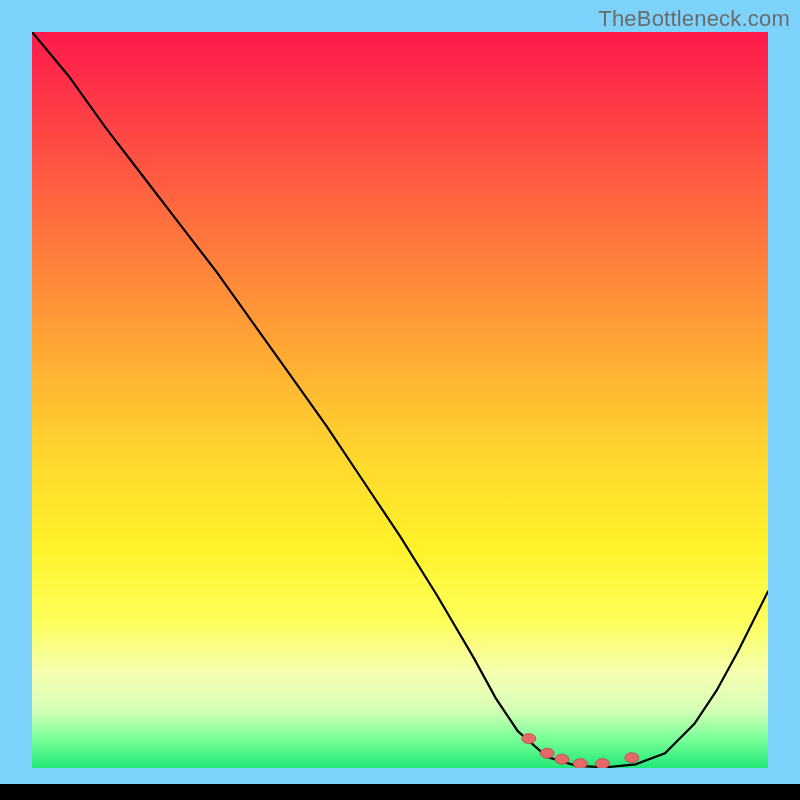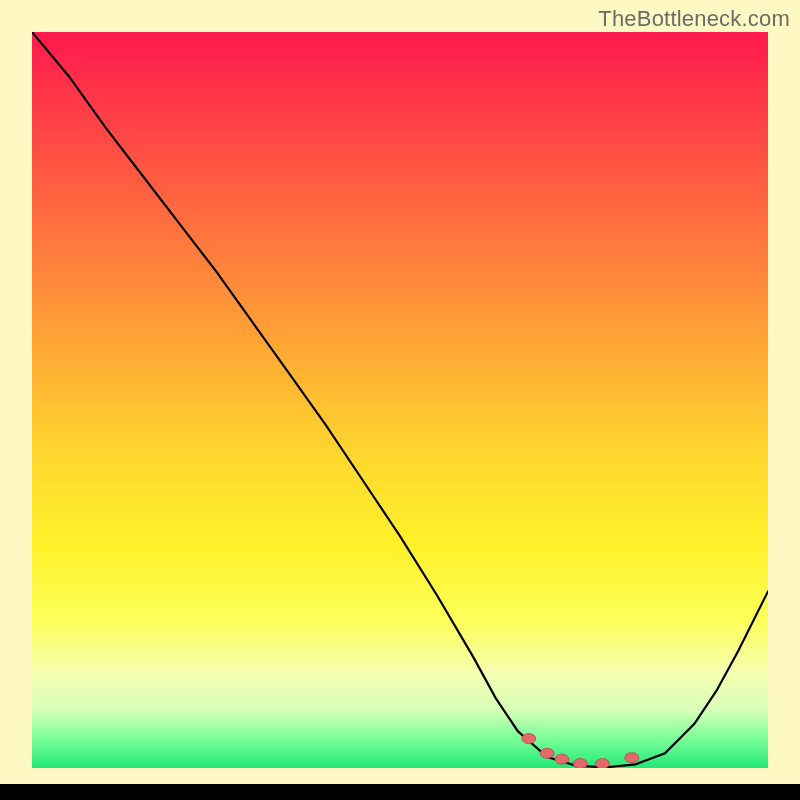--- a/index.html
+++ b/index.html
@@ -10,21 +10,21 @@
     background: #000;
     overflow: hidden;
     font-family: Arial, Helvetica, sans-serif;
   }
   .frame {
     position: absolute;
     left: 0;
     top: 0;
     width: 800px;
     height: 784px;
-    background: #fef9c3;
+    background: #7dd3fc;
   }
   .plot {
     position: absolute;
     left: 32px;
     top: 32px;
     width: 736px;
     height: 736px;
     background: linear-gradient(
       to bottom,
       #ff1a4d 0%,

